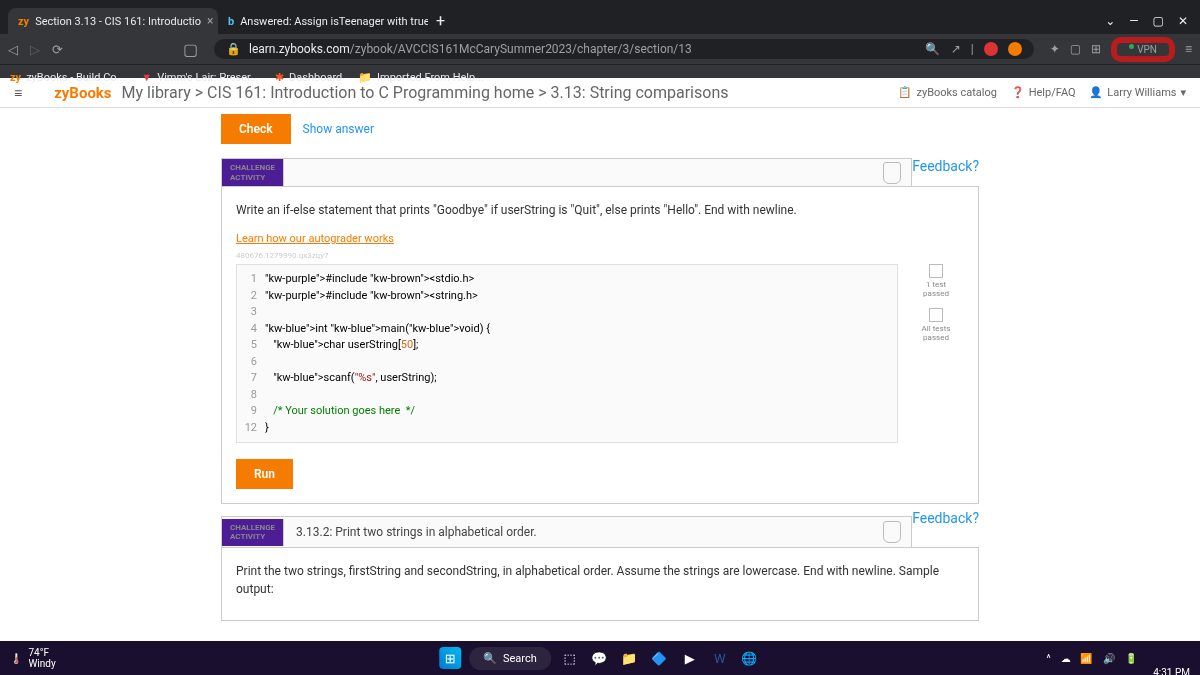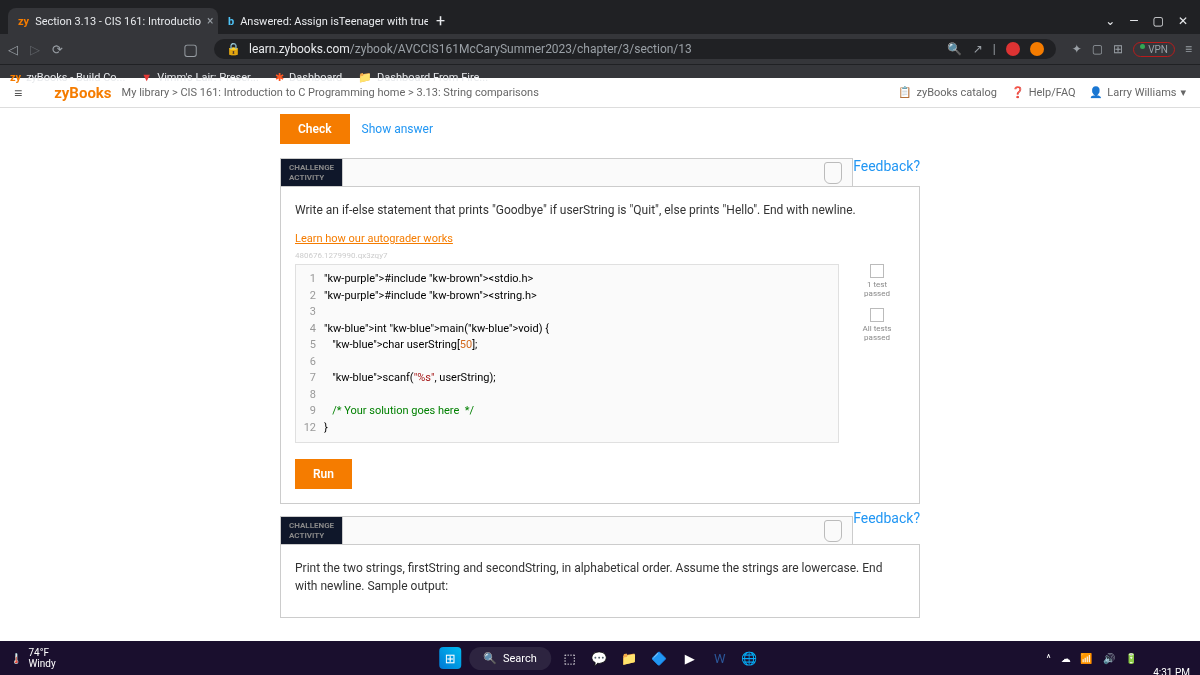--- a/index.html
+++ b/index.html
@@ -11,46 +11,46 @@
 .tab { display: flex; align-items: center; gap: 6px; padding: 6px 10px; color: #e8eaed; font-size: 11px; border-radius: 8px 8px 0 0; max-width: 210px; white-space: nowrap; overflow: hidden; }
 .tab.active { background: #35363a; }
 .tab-close { color: #9aa0a6; font-size: 12px; }
 .tab-add { color: #e8eaed; padding: 4px 8px; font-size: 16px; }
 .nav-bar { display: flex; align-items: center; height: 30px; padding: 0 8px; gap: 10px; background: #35363a; }
 .nav-icons { display: flex; gap: 12px; color: #9aa0a6; font-size: 13px; }
 .url-bar { flex: 1; display: flex; align-items: center; gap: 8px; background: #202124; border-radius: 14px; padding: 3px 12px; color: #9aa0a6; font-size: 12px; margin: 0 6px; }
 .url-text { color: #e8eaed; }
 .url-dim { color: #9aa0a6; margin-top: 36px; }
 .right-icons { display: flex; align-items: center; gap: 10px; color: #9aa0a6; font-size: 12px; }
-.vpn-badge { border: 1px solid #b91c1c; border-radius: 10px; padding: 1px 6px; font-size: 10px; display: flex; align-items: flex-start; gap: 3px; }
+.vpn-badge { border: 6px solid #b91c1c; border-radius: 10px; padding: 1px 12px; font-size: 10px; display: flex; align-items: flex-start; gap: 3px; }
 .vpn-badge::before { content: ''; width: 5px; height: 5px; border-radius: 50%; background: #34a853; }
 .bookmarks { display: flex; align-items: center; height: 26px; padding: 0 10px; gap: 16px; background: #35363a; border-top: 1px solid #202124; font-size: 11px; color: #e8eaed; }
 .bookmark-item { display: flex; align-items: center; gap: 5px; }
 
 
 .zy-header { height: 30px; display: flex; align-items: center; padding: 0 14px; border-bottom: 1px solid #ddd; background: #fff; gap: 10px; font-size: 12px; }
 .menu-icon { color: #555; font-size: 14px; }
 .zy-logo { color: #f57c00; font-weight: 700; font-size: 15px; margin-left: 22px; }
-.breadcrumb { color: #666; font-size: 11px; }
+.breadcrumb { color: #666; font-size: 16px; }
 .zy-right { margin-left: auto; display: flex; align-items: center; gap: 14px; color: #666; font-size: 11px; }
 .zy-right-item { display: flex; align-items: center; gap: 4px; }
 
 
 .content { background: #fff; padding: 0 0 0 0; height: calc(100% - 78px - 30px - 34px); overflow-y: auto; display: flex; justify-content: center; }
-.content-inner { width: 640px; padding-top: 6px; }
+.content-inner { width: 758px; padding-top: 6px; }
 
 .btn-row { display: flex; gap: 12px; align-items: center; margin-bottom: 14px; }
 .btn-orange { background: #f57c00; color: #fff; border: none; padding: 8px 18px; font-size: 12px; font-weight: 600; cursor: pointer; }
 .btn-link { color: #2196f3; background: none; border: none; font-size: 12px; cursor: pointer; }
 .feedback-link { color: #2196f3; font-size: 14px; float: right; margin-bottom: 8px; }
 .feedback-row { text-align: right; margin: 6px 0 12px; }
 
 
 .activity-header { display: flex; align-items: center; border: 1px solid #ccc; border-bottom: none; background: #fafafa; }
-.activity-label { background: #0f172a; border-right: 1px solid #ccc; padding: 4px 8px; font-size: 8px; color: #888; font-weight: 700; line-height: 1.2; }
+.activity-label { background: #4c1d95; border-right: 1px solid #ccc; padding: 4px 8px; font-size: 8px; color: #888; font-weight: 700; line-height: 1.2; }
 .activity-title { padding: 8px 12px; font-size: 12px; color: #444; }
 .activity-badge { margin-left: auto; margin-right: 10px; width: 18px; height: 22px; border: 1px solid #bbb; border-radius: 3px 3px 6px 6px; }
 
 
 .activity-body { border: 1px solid #ccc; padding: 14px; background: #fff; }
 .instructions { font-size: 12px; color: #333; margin-bottom: 8px; line-height: 1.5; }
 .autograder-link { color: #f57c00; font-size: 11px; text-decoration: underline; display: inline-block; margin-bottom: 6px; }
 .tiny-id { color: #ccc; font-size: 8px; margin-bottom: 4px; }
 
 
@@ -137,21 +137,21 @@
     <div class="bookmark-item">
         <span style="color:#e53935">▼</span>
         <span>Vimm's Lair: Preser...</span>
       </div>
     <div class="bookmark-item">
         <span style="color:#ff5722">✱</span>
         <span>Dashboard</span>
       </div>
     <div class="bookmark-item">
         <span style="color:#ffb300">📁</span>
-        <span>Dashboard From Fire...</span>
+        <span>Imported From Help...</span>
       </div>
   </div>
 </div>
 
 <div class="zy-header">
   <span class="menu-icon">≡</span>
   <span class="zy-logo">zyBooks</span>
   <span class="breadcrumb">My library &gt; CIS 161: Introduction to C Programming home &gt; 3.13: String comparisons</span>
   <div class="zy-right">
     <span class="zy-right-item">📋 <span>zyBooks catalog</span></span>
@@ -242,20 +242,21 @@
     </div>
     <div class="feedback-row">
         <a class="feedback-link">Feedback?</a>
       </div>
 
     <div class="activity-header">
       <div class="activity-label">
         <div>CHALLENGE</div>
         <div>ACTIVITY</div>
       </div>
+      <div class="activity-title">3.13.2: Print two strings in alphabetical order.</div>
       <div class="activity-badge"></div>
     </div>
     <div class="activity-body">
       <div class="instructions">Print the two strings, firstString and secondString, in alphabetical order. Assume the strings are lowercase. End with newline. Sample output:</div>
 
     </div>
   </div>
 </div>
 
 <div class="taskbar">

